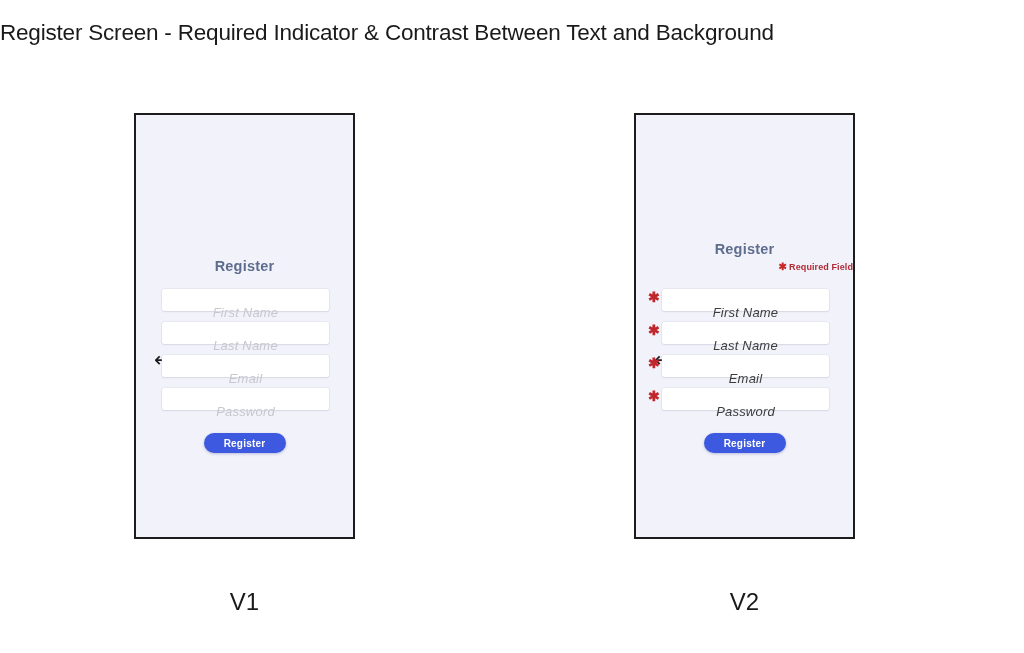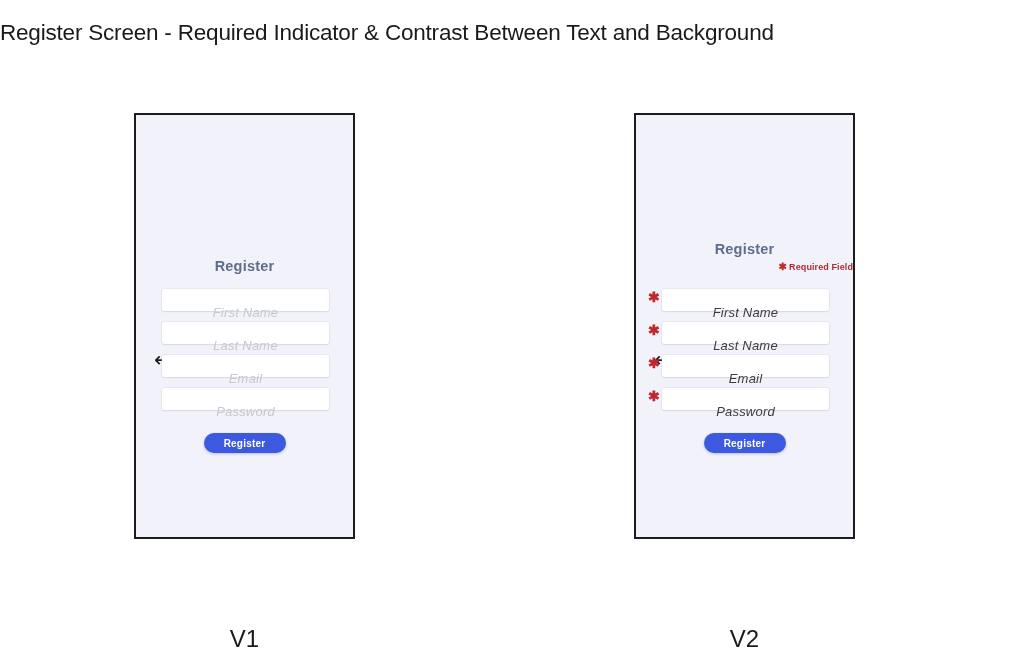--- a/index.html
+++ b/index.html
@@ -38,21 +38,21 @@
     background: #f2f3fa;
     border: 2px solid #1c1c1c;
     box-sizing: border-box;
     overflow: hidden;
   }
   .phone-v1 { left: 134px; }
   .phone-v2 { left: 634px; }
 
   .caption {
     position: absolute;
-    top: 625px;
+    top: 588px;
     width: 221px;
     text-align: center;
     font-size: 24px;
     color: #1a1a1a;
     font-weight: 400;
   }
   .caption-v1 { left: 134px; }
   .caption-v2 { left: 634px; }
 
   

